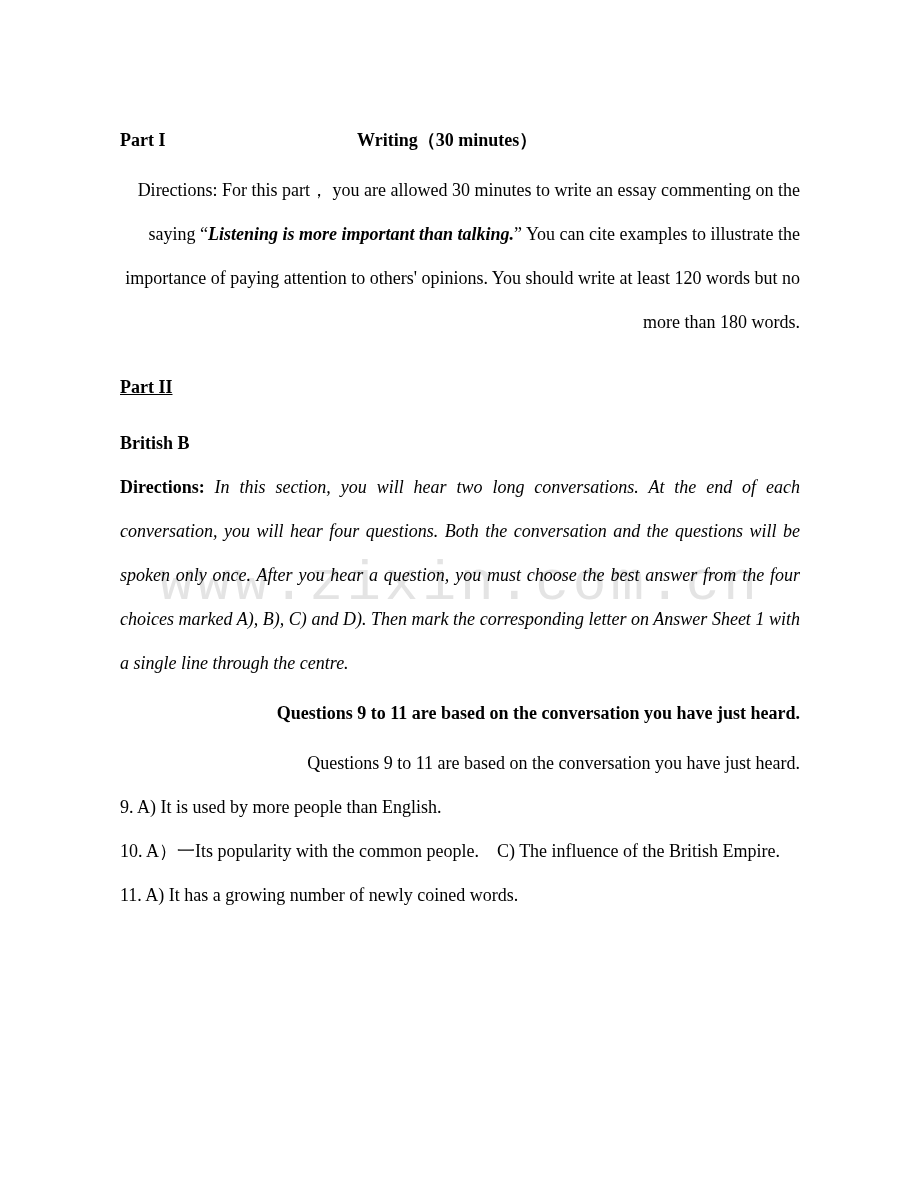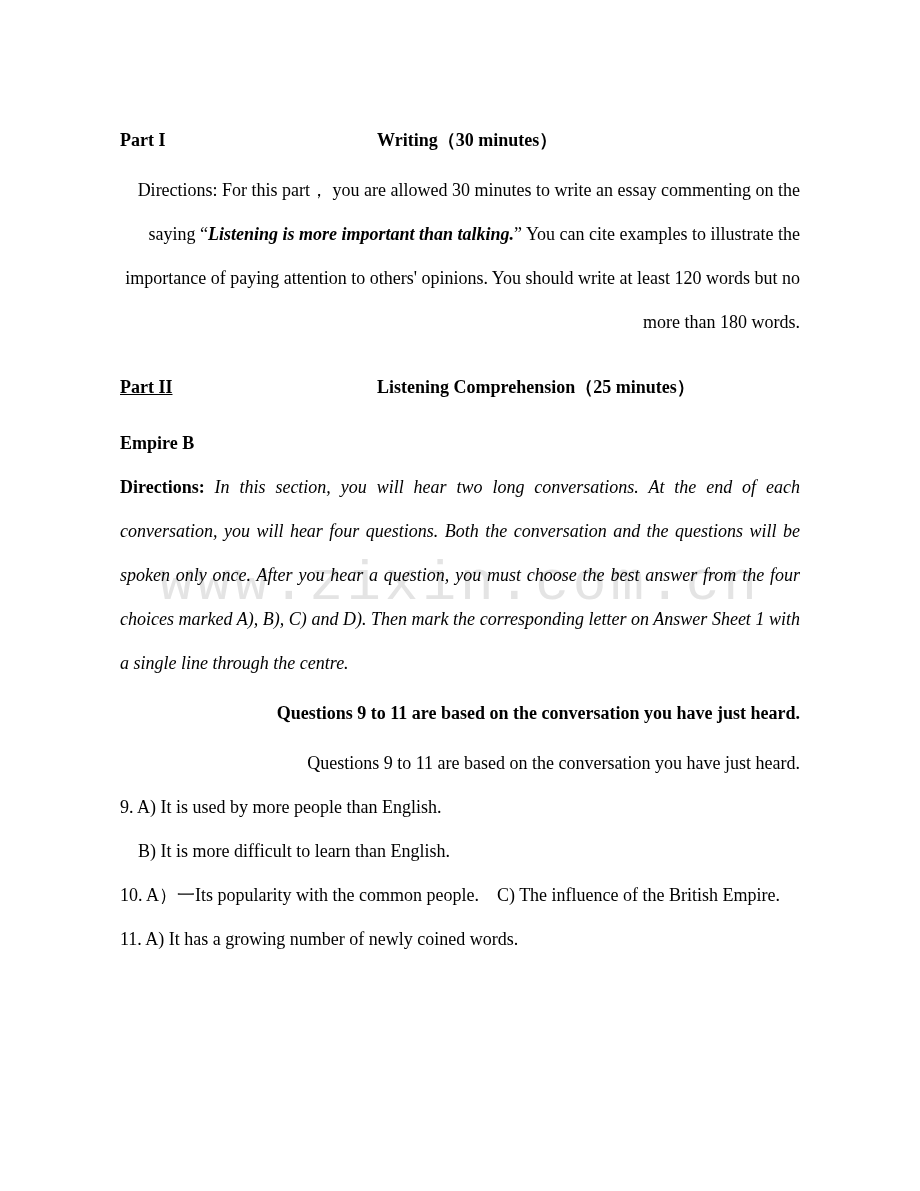--- a/index.html
+++ b/index.html
@@ -39,21 +39,21 @@
   .content p, .content .line, .content .heading {
     font-size: 18px;
     line-height: 44px;
   }
   .heading {
     position: relative;
     font-weight: bold;
   }
   .heading .title {
     position: absolute;
-    left: 257px;
+    left: 237px;
     top: 0;
     white-space: nowrap;
   }
   .justify { text-align: justify; }
   .italic { font-style: italic; }
   .bold { font-weight: bold; }
   .upright { font-style: normal; }
   .pre { white-space: pre-wrap; }
   .mt-sm { margin-top: 6px; text-align: right; }
   .mt-md { margin-top: 12px; }
@@ -70,34 +70,32 @@
 
     <div class="heading">
       <span>Part I</span>
       <span class="title">Writing（30 minutes）</span>
     </div>
 
     <p class="justify mt-sm"><span>Directions: For this part， you are allowed 30 minutes to write an essay commenting on the saying “</span><span class="bold italic">Listening is more important than talking.</span><span>” You can cite examples to illustrate the importance of paying attention to others' opinions. You should write at least 120 words but no more than 180 words.</span></p>
 
     <div class="heading mt-lg">
       <span>Part II</span>
-      <span class="title">Listening Comprehension（25 minutes）</span>
     </div>
 
-    <div class="line bold mt-md">Empire B</div>
+    <div class="line bold mt-md">British B</div>
 
     <p class="justify italic"><span class="bold upright">Directions:</span><span> In this section, you will hear two long conversations. At the end of each conversation, you will hear four questions. Both the conversation and the questions will be spoken only once. After you hear a question, you must choose the best answer from the four choices marked A), B), C) and D). Then mark the corresponding letter on Answer Sheet 1 with a single line through the centre.</span></p>
 
     <div class="line bold mt-sm">Questions 9 to 11 are based on the conversation you have just heard.</div>
 
     <div class="line mt-sm">Questions 9 to 11 are based on the conversation you have just heard.</div>
 
     <div>
       <div class="line pre">9. A) It is used by more people than English.</div>
-      <div class="line pre">    B) It is more difficult to learn than English.</div>
     </div>
 
     <div>
       <div class="line pre">10. A）一Its popularity with the common people.    C) The influence of the British Empire.</div>
     </div>
 
     <div>
       <div class="line pre">11. A) It has a growing number of newly coined words.</div>
     </div>
 

